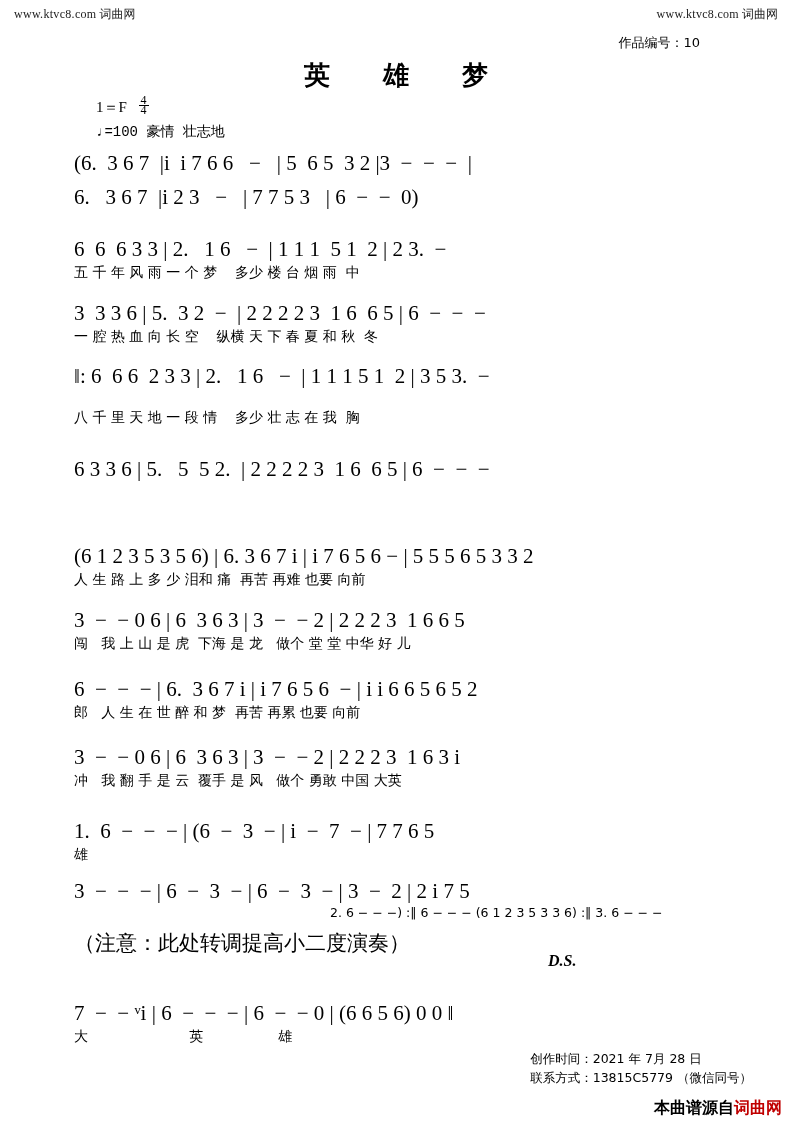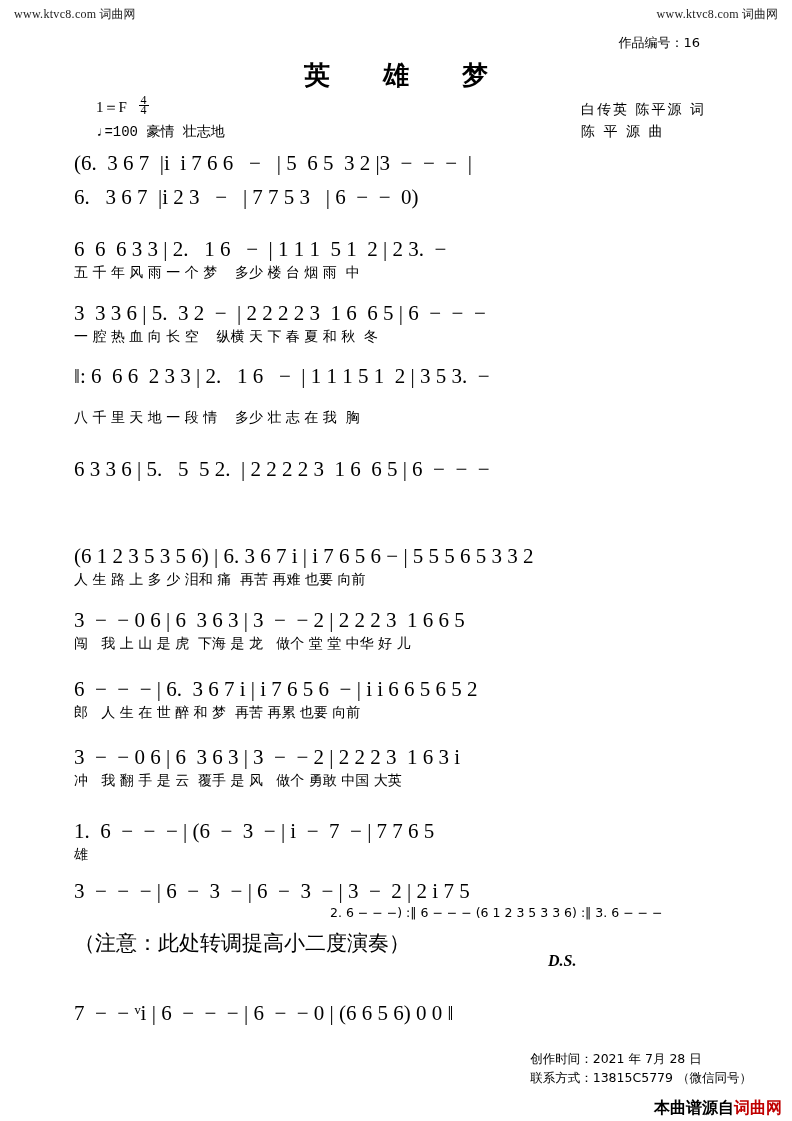--- a/index.html
+++ b/index.html
@@ -87,39 +87,35 @@
     <div>
       <span class="wm">www.ktvc8.com</span>
       <span class="wm-cn">词曲网</span>
     </div>
     <div>
       <span class="wm">www.ktvc8.com</span>
       <span class="wm-cn">词曲网</span>
     </div>
   </div>
 
-  <div class="work-no">作品编号：16</div>
+  <div class="work-no">作品编号：10</div>
 
   <div class="title">英 雄 梦</div>
 
   <div class="keyblock">
     <div class="keyline">
       <span>1＝F</span>
       <span class="frac">
         <span class="n">4</span>
         <span class="d">4</span>
       </span>
     </div>
     <div class="tempo">♩=100 豪情 壮志地</div>
   </div>
 
-  <div class="credits">
-    <div>白传英 陈平源 词</div>
-    <div>陈 平 源 曲</div>
-  </div>
 
   <div class="sys" style="top:150px;">
     <div class="nums">(6.  3 6 7  |i  i 7 6 6   −   | 5  6 5  3 2 |3  −  −  −  |</div>
   </div>
 
   <div class="sys" style="top:184px;">
     <div class="nums">6.   3 6 7  |i 2 3   −   | 7 7 5 3   | 6  −  −  0)</div>
   </div>
 
   <div class="sys" style="top:236px;">
@@ -179,20 +175,21 @@
     <div class="nums">（注意：此处转调提高小二度演奏）</div>
     <div class="lyr"></div>
   </div>
 
   <div class="sys" style="top:952px;left:548px;width:60px;">
     <span class="dsal">D.S.</span>
   </div>
 
   <div class="sys" style="top:1000px;">
     <div class="nums">7  −  − ᵛi | 6  −  −  − | 6  −  − 0 | (6 6 5 6) 0 0 ‖</div>
+    <div class="lyr" style="letter-spacing:22px;">大   英  雄</div>
   </div>
 
   <div class="footer">
     <div>创作时间：2021 年 7月 28 日</div>
     <div>联系方式：13815C5779  （微信同号）</div>
   </div>
 
   <div class="footer-brand">
     <span>本曲谱源自</span>
     <span class="brand-red">词曲网</span>

